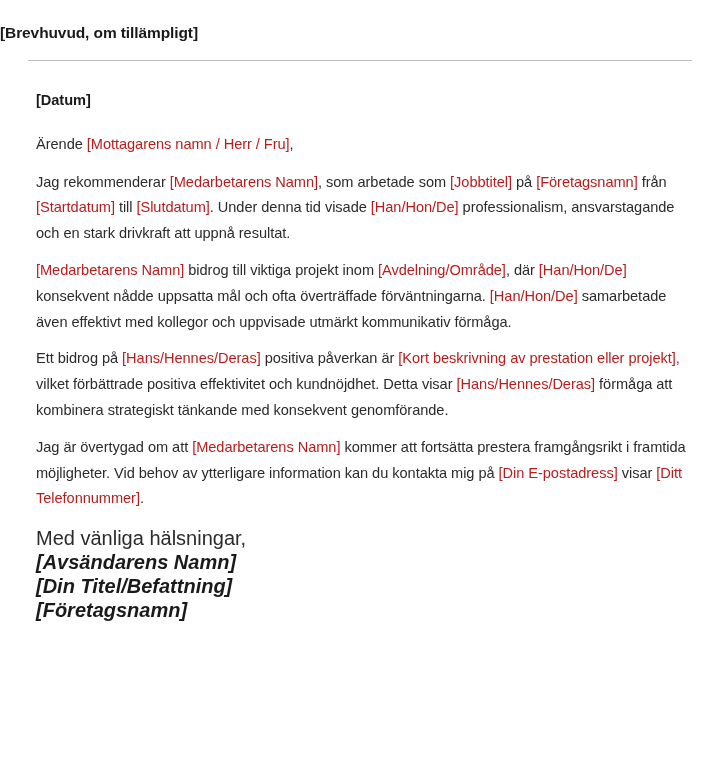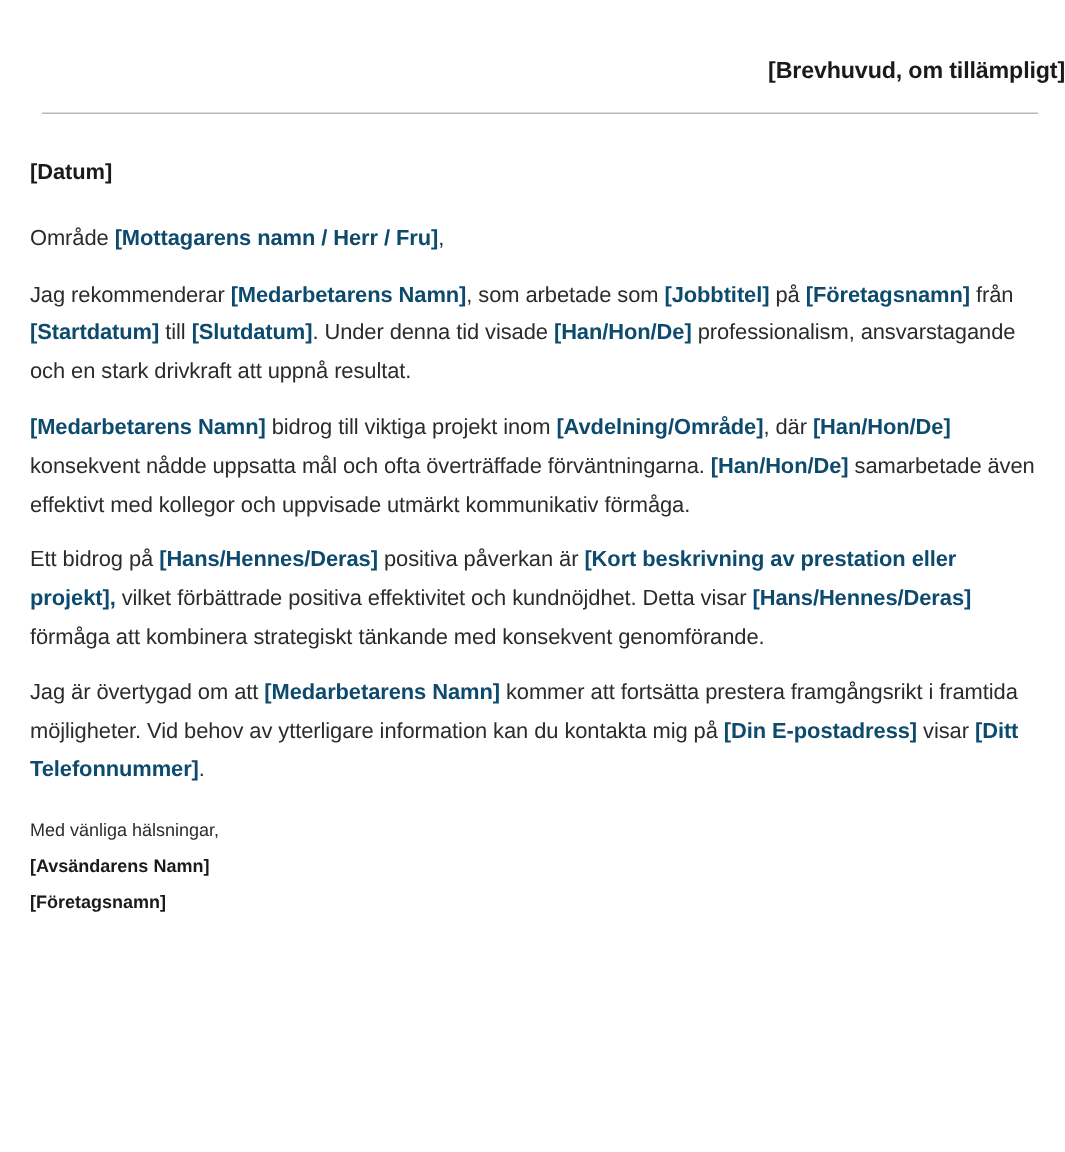--- a/index.html
+++ b/index.html
@@ -17,96 +17,98 @@
   }
   .page {
     width: 710px;
     height: 768px;
     box-sizing: border-box;
     padding: 0;
     position: relative;
     background: #ffffff;
   }
   .letterhead {
-    text-align: right;
+    text-align: left;
     font-weight: bold;
     font-size: 15.5px;
     color: #1a1a1a;
     letter-spacing: -0.1px;
-    padding-top: 38px;
+    padding-top: 23px;
     line-height: 20px;
   }
   .rule {
     border: 0;
     border-top: 1px solid #b9b9b9;
     margin: 17px 18px 0 28px;
     height: 0;
   }
   .body-area {
-    padding: 0 18px 0 20px;
+    padding: 0 18px 0 36px;
     margin-top: 27px;
   }
   .block {
     font-size: 14.6px;
     line-height: 25.8px;
     color: #2b2b2b;
     margin: 0 0 12px 0;
     text-align: left;
     letter-spacing: -0.05px;
   }
   .block.heading {
     font-weight: bold;
     color: #1a1a1a;
     margin-bottom: 18px;
   }
   .block.para {
     margin-bottom: 11px;
   }
   b, .ph {
-    font-weight: bold;
-    color: #0c4a6e;
+    font-weight: normal;
+    color: #b91c1c;
   }
   .signature {
-    font-size: 12px;
+    font-size: 20px;
     line-height: 24px;
     margin-top: 14px;
     color: #2b2b2b;
   }
   .signature .sig-line {
     display: block;
   }
   .signature .sig-line.bold {
     font-weight: bold;
     color: #1a1a1a;
+    font-style: italic;
   }
 </style>
 </head>
 <body>
 
 <div class="page">
 
   <div class="letterhead">[Brevhuvud, om tillämpligt]</div>
 
   <hr class="rule">
 
   <div class="body-area">
 
     <p class="block heading">[Datum]</p>
 
 
 
     <p class="block">
-      <span>Område </span><b class="ph">[Mottagarens namn / Herr / Fru]</b><span>,</span>
+      <span>Ärende </span><b class="ph">[Mottagarens namn / Herr / Fru]</b><span>,</span>
     </p>
 
     <p class="block para"><span>Jag rekommenderar </span><b class="ph">[Medarbetarens Namn]</b><span>, som arbetade som </span><b class="ph">[Jobbtitel]</b><span> på </span><b class="ph">[Företagsnamn]</b><span> från </span><b class="ph">[Startdatum]</b><span> till </span><b class="ph">[Slutdatum]</b><span>. Under denna tid visade </span><b class="ph">[Han/Hon/De]</b><span> professionalism, ansvarstagande och en stark drivkraft att uppnå resultat.</span></p>
     <p class="block para"><b class="ph">[Medarbetarens Namn]</b><span> bidrog till viktiga projekt inom </span><b class="ph">[Avdelning/Område]</b><span>, där </span><b class="ph">[Han/Hon/De]</b><span> konsekvent nådde uppsatta mål och ofta överträffade förväntningarna. </span><b class="ph">[Han/Hon/De]</b><span> samarbetade även effektivt med kollegor och uppvisade utmärkt kommunikativ förmåga.</span></p>
     <p class="block para"><span>Ett bidrog på </span><b class="ph">[Hans/Hennes/Deras]</b><span> positiva påverkan är </span><b class="ph">[Kort beskrivning av prestation eller projekt],</b><span> vilket förbättrade positiva effektivitet och kundnöjdhet. Detta visar </span><b class="ph">[Hans/Hennes/Deras]</b><span> förmåga att kombinera strategiskt tänkande med konsekvent genomförande.</span></p>
     <p class="block para"><span>Jag är övertygad om att </span><b class="ph">[Medarbetarens Namn]</b><span> kommer att fortsätta prestera framgångsrikt i framtida möjligheter. Vid behov av ytterligare information kan du kontakta mig på </span><b class="ph">[Din E-postadress]</b><span> visar </span><b class="ph">[Ditt Telefonnummer]</b><span>.</span></p>
 
     <div class="signature">
       <span class="sig-line">Med vänliga hälsningar,</span>
       <span class="sig-line bold">[Avsändarens Namn]</span>
+      <span class="sig-line bold">[Din Titel/Befattning]</span>
       <span class="sig-line bold">[Företagsnamn]</span>
     </div>
 
   </div>
 </div>
 
 </body></html>

